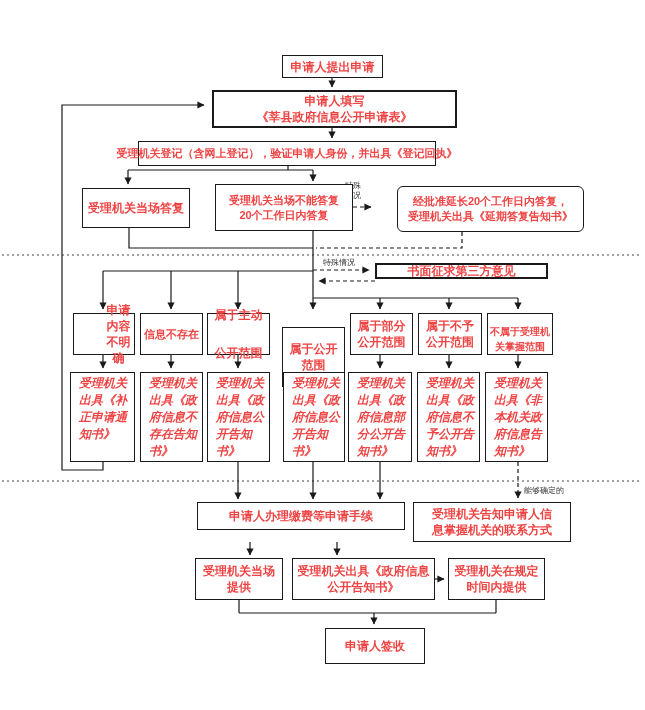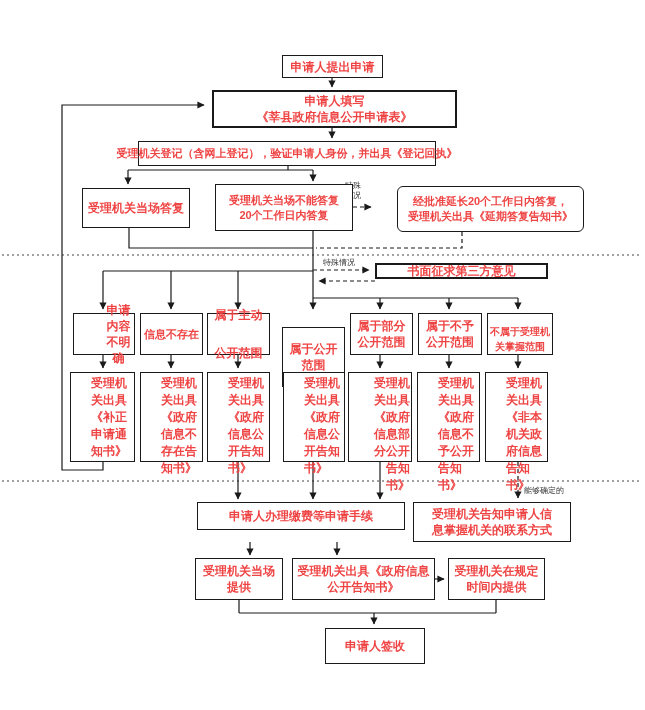--- a/index.html
+++ b/index.html
@@ -8,21 +8,21 @@
     font-family:"Liberation Sans","DejaVu Sans",sans-serif;
     overflow:hidden;
   }
   #edges{position:absolute;left:0;top:0;width:645px;height:710px;}
   .node{
     position:absolute;background:#ffffff;border:1.5px solid #1a1a1a;
     display:flex;flex-direction:column;align-items:center;justify-content:center;
     font-weight:bold;font-size:12px;line-height:16px;text-align:center;
     box-sizing:border-box;color:#ef4444;
   }
-  .node.flow{display:block;text-align:left;padding:2px 1px 2px 20px;line-height:17px;}
+  .node.flow{display:block;text-align:left;padding:2px 1px 2px 8px;line-height:17px;font-style:italic;}
   .node.fs11{font-size:11px;line-height:15px;}
   .node.fs10{font-size:10px;line-height:15px;justify-content:flex-end;}
   .small-label{
     position:absolute;font-size:8px;line-height:10px;color:#333;
     font-weight:normal;text-align:center;white-space:nowrap;
   }
 </style>
 </head>
 <body>
 
@@ -149,21 +149,21 @@
   </div>
   <div class="node flow" style="left:140px;top:372px;width:63px;height:90px;">
     <div>受理机关出具《政府信息不存在告知书》</div>
   </div>
   <div class="node flow" style="left:207px;top:372px;width:63px;height:90px;">
     <div>受理机关出具《政府信息公开告知书》</div>
   </div>
   <div class="node flow" style="left:283px;top:372px;width:62px;height:90px;">
     <div>受理机关出具《政府信息公开告知书》</div>
   </div>
-  <div class="node flow" style="left:348px;top:372px;width:64px;height:90px;text-align:right;">
+  <div class="node flow" style="left:348px;top:372px;width:64px;height:90px;">
     <div>受理机关出具《政府信息部分公开告知书》</div>
   </div>
   <div class="node flow" style="left:417px;top:372px;width:63px;height:90px;">
     <div>受理机关出具《政府信息不予公开告知书》</div>
   </div>
   <div class="node flow" style="left:485px;top:372px;width:63px;height:90px;">
     <div>受理机关出具《非本机关政府信息告知书》</div>
   </div>
 
   <div class="node" style="left:197px;top:502px;width:208px;height:28px;">

